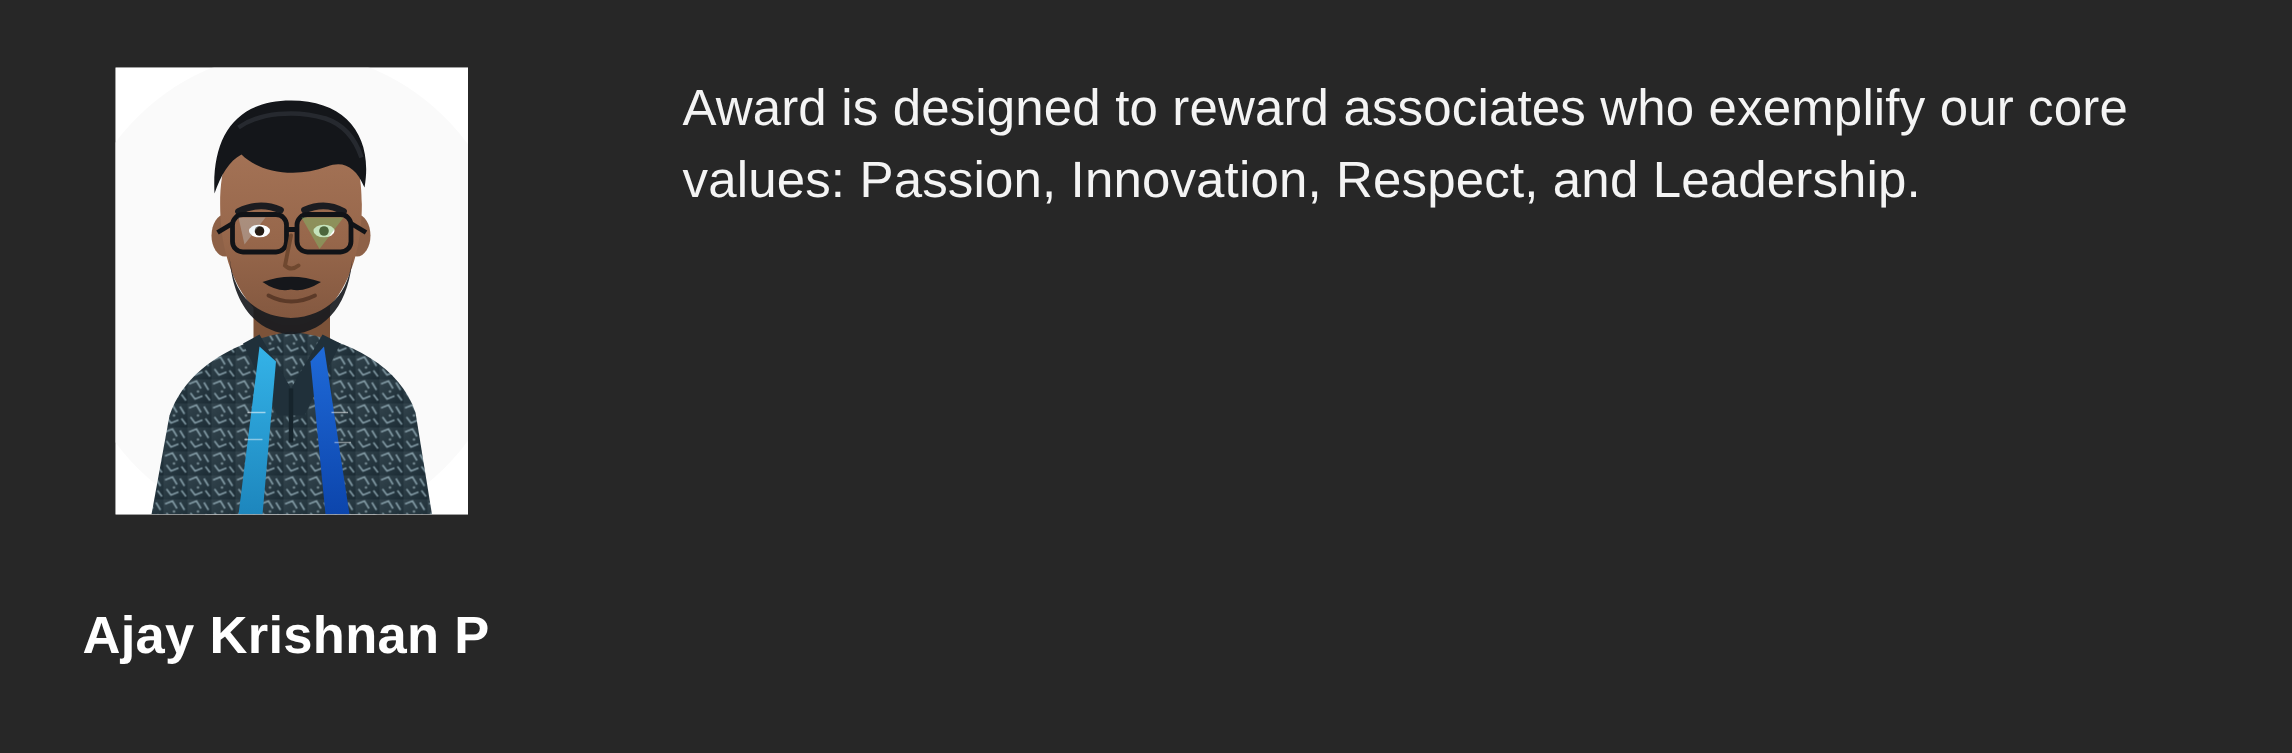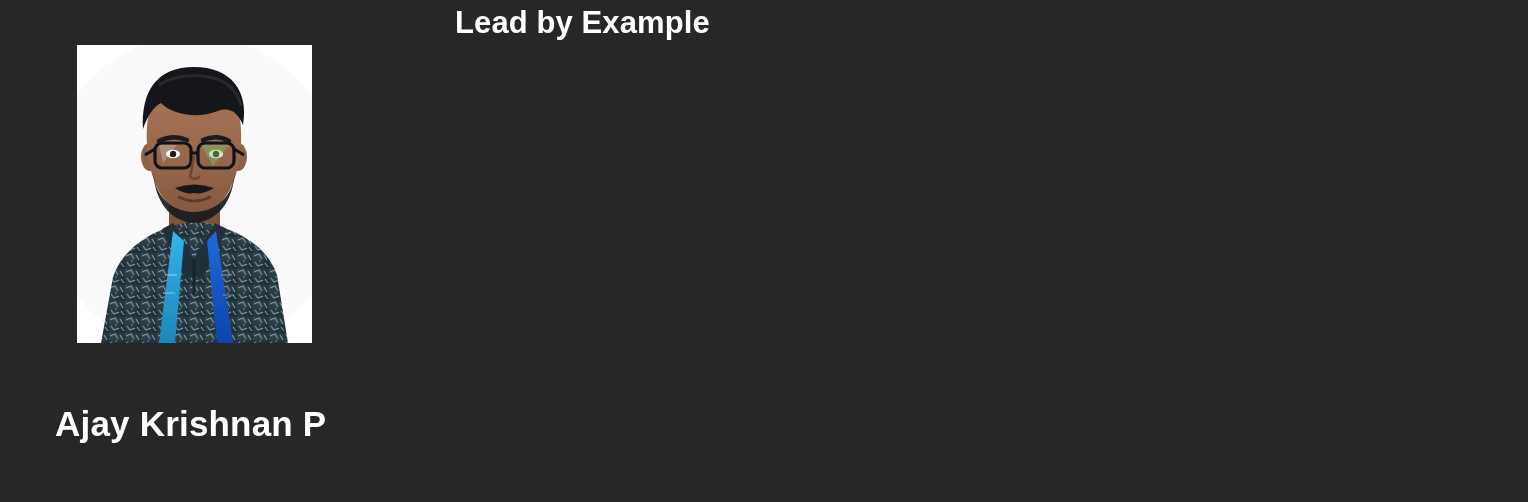--- a/index.html
+++ b/index.html
@@ -183,16 +183,16 @@
           <path d="M76 126 C 78 156 92 176 117 178 C 142 176 156 156 158 126
                    C 156 150 142 166 117 167 C 92 166 78 150 76 126 Z" fill="#191b1f" opacity="0.92"></path>
         </g>
       </svg>
     </div>
 
     <p class="person-name">Ajay Krishnan P</p>
   </div>
 
   <div class="award-block">
-    <h2 class="award-title">Lead by Example</h2>
+    <p class="award-description">Award is designed to reward associates who exemplify our core values: Passion, Innovation, Respect, and Leadership.</p>
   </div>
 
 </div>
 
 </body></html>

